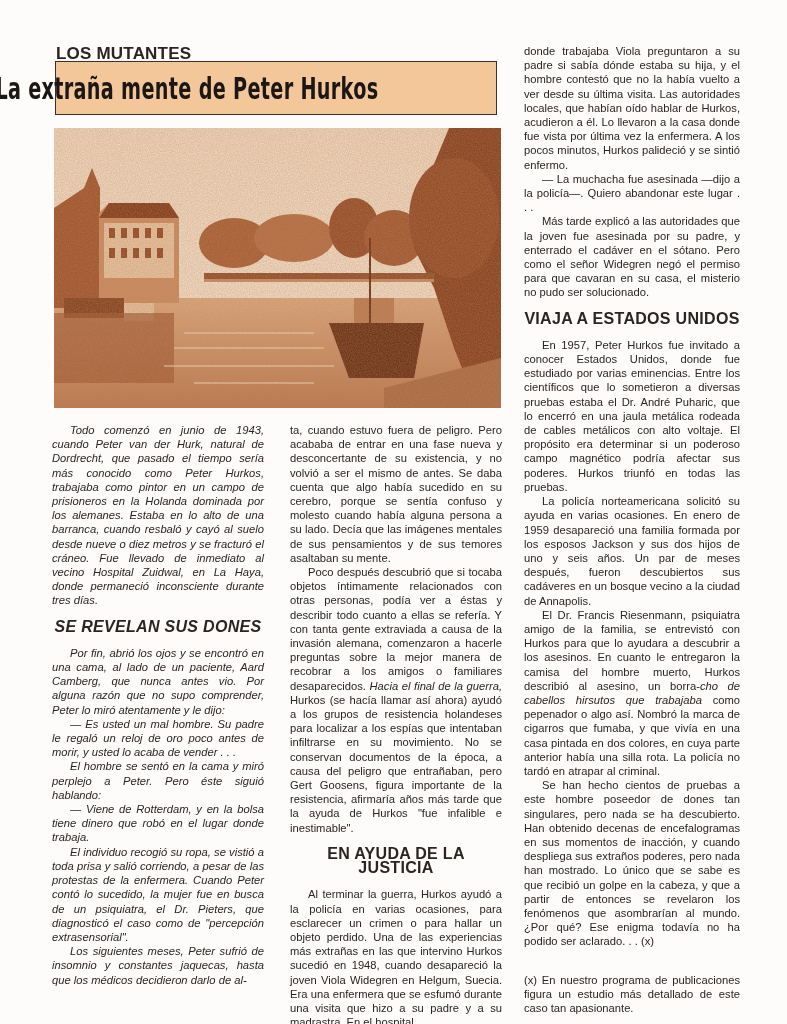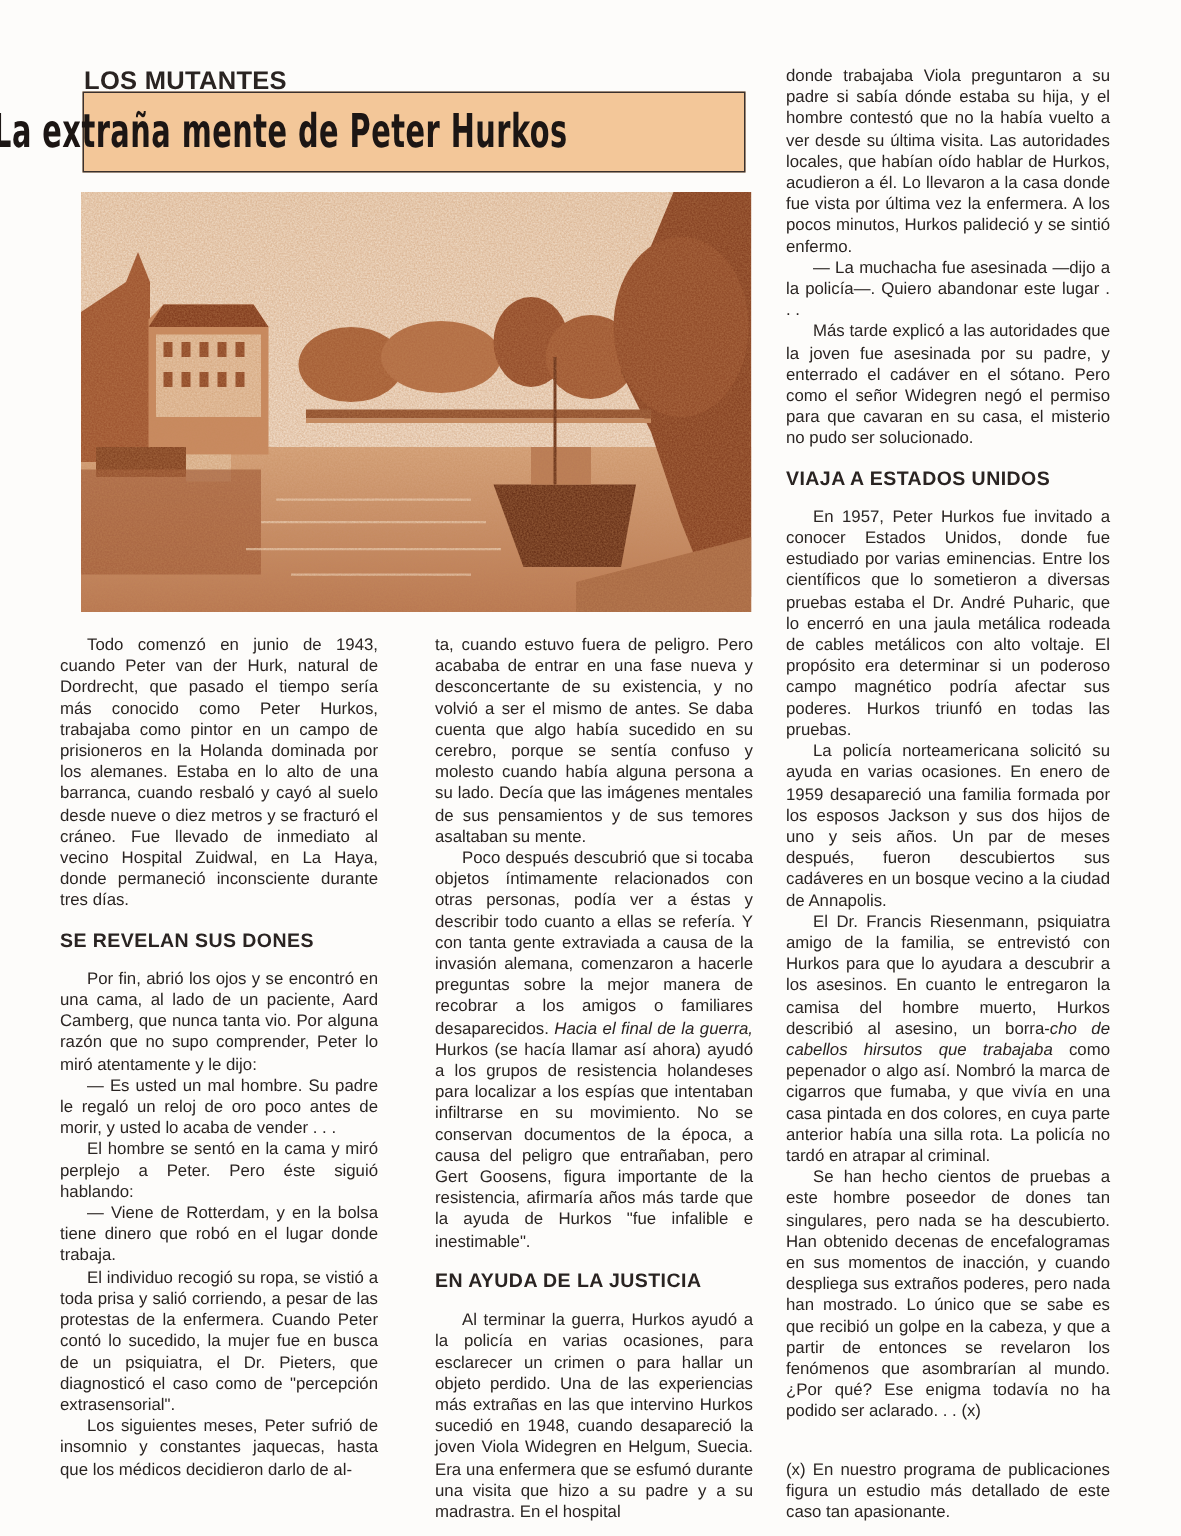--- a/index.html
+++ b/index.html
@@ -21,23 +21,23 @@
   }
   .photo {
     position: absolute; left: 54px; top: 128px; width: 447px; height: 280px; overflow: hidden;
   }
   .col {
     position: absolute; font-size: 11.2px; line-height: 14.2px; text-align: justify;
   }
   .col p { margin: 0; text-indent: 18px; }
   .col p.noindent { text-indent: 0; }
   .col h3 {
-    margin: 12px 0 12px 0; font-size: 13px; font-weight: bold; letter-spacing: 0.3px;
+    margin: 12px 0 12px 0; font-size: 16px; font-weight: bold; text-align: center; letter-spacing: 0.3px;
   }
-  .col1 { left: 40px; top: 423px; width: 212px; }
+  .col1 { left: 52px; top: 423px; width: 212px; font-style: italic; }
   .col2 { left: 290px; top: 423px; width: 212px; }
   .col3 { left: 524px; top: 44px; width: 216px; }
   .col p.footnote { text-indent: 0; margin-top: 24px; }
   em { font-style: italic; }
 </style>
 </head>
 <body>
 
 <div class="section-label">LOS MUTANTES</div>
 
@@ -109,21 +109,21 @@
       <line x1="110" y1="238" x2="280" y2="238"></line>
       <line x1="140" y1="255" x2="260" y2="255"></line>
     </g>
     <rect x="0" y="0" width="447" height="280" fill="#c9855b" filter="url(#grain)"></rect>
   </svg>
 </div>
 
 <div class="col col1">
   <p>Todo comenzó en junio de 1943, cuando Peter van der Hurk, natural de Dordrecht, que pasado el tiempo sería más conocido como Peter Hurkos, trabajaba como pintor en un campo de prisioneros en la Holanda dominada por los alemanes. Estaba en lo alto de una barranca, cuando resbaló y cayó al suelo desde nueve o diez metros y se fracturó el cráneo. Fue llevado de inmediato al vecino Hospital Zuidwal, en La Haya, donde permaneció inconsciente durante tres días.</p>
   <h3>SE REVELAN SUS DONES</h3>
-  <p>Por fin, abrió los ojos y se encontró en una cama, al lado de un paciente, Aard Camberg, que nunca tanta vio. Por alguna razón que no supo comprender, Peter lo miró atentamente y le dijo:</p>
+  <p>Por fin, abrió los ojos y se encontró en una cama, al lado de un paciente, Aard Camberg, que nunca antes vio. Por alguna razón que no supo comprender, Peter lo miró atentamente y le dijo:</p>
   <p>— Es usted un mal hombre. Su padre le regaló un reloj de oro poco antes de morir, y usted lo acaba de vender . . .</p>
   <p>El hombre se sentó en la cama y miró perplejo a Peter. Pero éste siguió hablando:</p>
   <p>— Viene de Rotterdam, y en la bolsa tiene dinero que robó en el lugar donde trabaja.</p>
   <p>El individuo recogió su ropa, se vistió a toda prisa y salió corriendo, a pesar de las protestas de la enfermera. Cuando Peter contó lo sucedido, la mujer fue en busca de un psiquiatra, el Dr. Pieters, que diagnosticó el caso como de "percepción extrasensorial".</p>
   <p>Los siguientes meses, Peter sufrió de insomnio y constantes jaquecas, hasta que los médicos decidieron darlo de al-</p>
 </div>
 
 <div class="col col2">
   <p class="noindent">ta, cuando estuvo fuera de peligro. Pero acababa de entrar en una fase nueva y desconcertante de su existencia, y no volvió a ser el mismo de antes. Se daba cuenta que algo había sucedido en su cerebro, porque se sentía confuso y molesto cuando había alguna persona a su lado. Decía que las imágenes mentales de sus pensamientos y de sus temores asaltaban su mente.</p>
   <p><span>Poco después descubrió que si tocaba objetos íntimamente relacionados con otras personas, podía ver a éstas y describir todo cuanto a ellas se refería. Y con tanta gente extraviada a causa de la invasión alemana, comenzaron a hacerle preguntas sobre la mejor manera de recobrar a los amigos o familiares desaparecidos.</span> <em>Hacia el final de la guerra,</em> <span>Hurkos (se hacía llamar así ahora) ayudó a los grupos de resistencia holandeses para localizar a los espías que intentaban infiltrarse en su movimiento. No se conservan documentos de la época, a causa del peligro que entrañaban, pero Gert Goosens, figura importante de la resistencia, afirmaría años más tarde que la ayuda de Hurkos "fue infalible e inestimable".</span></p>

